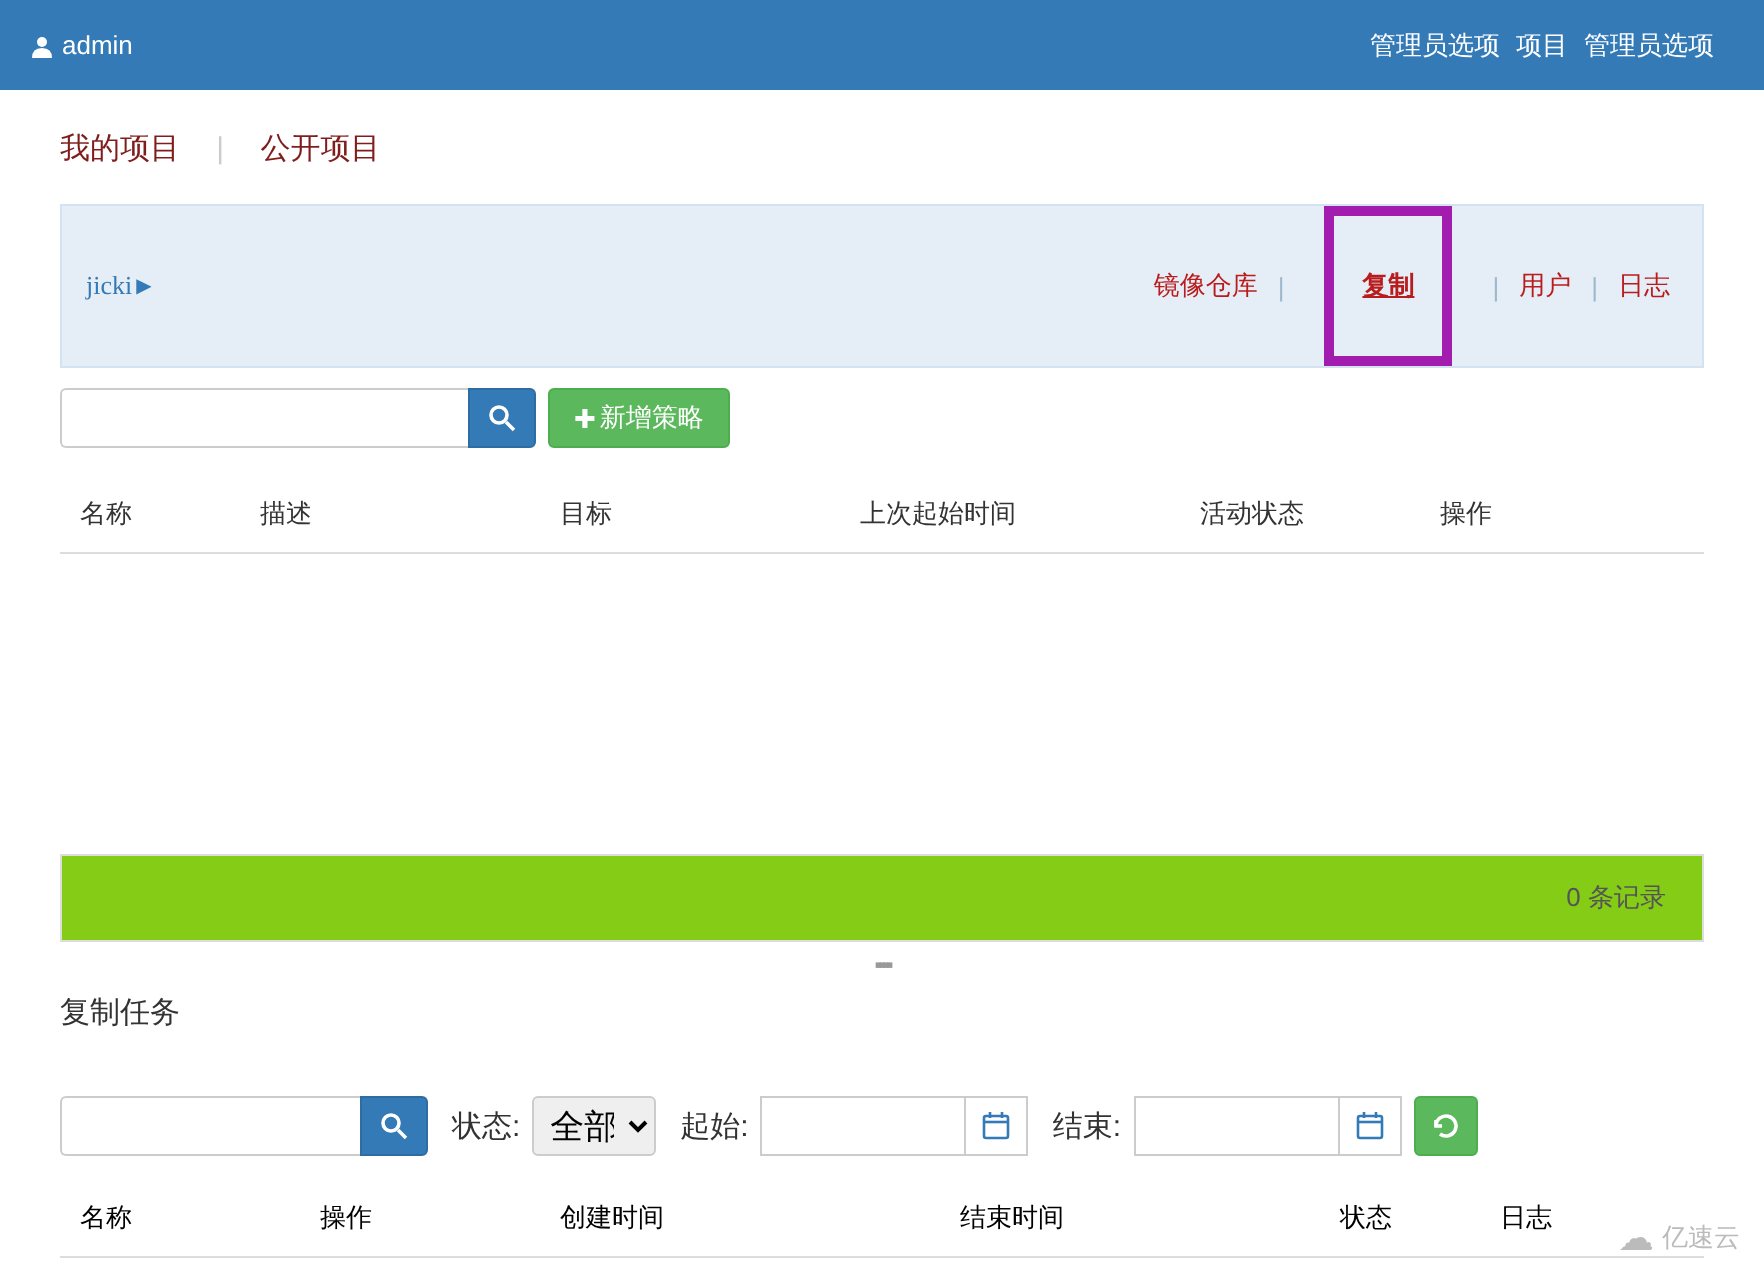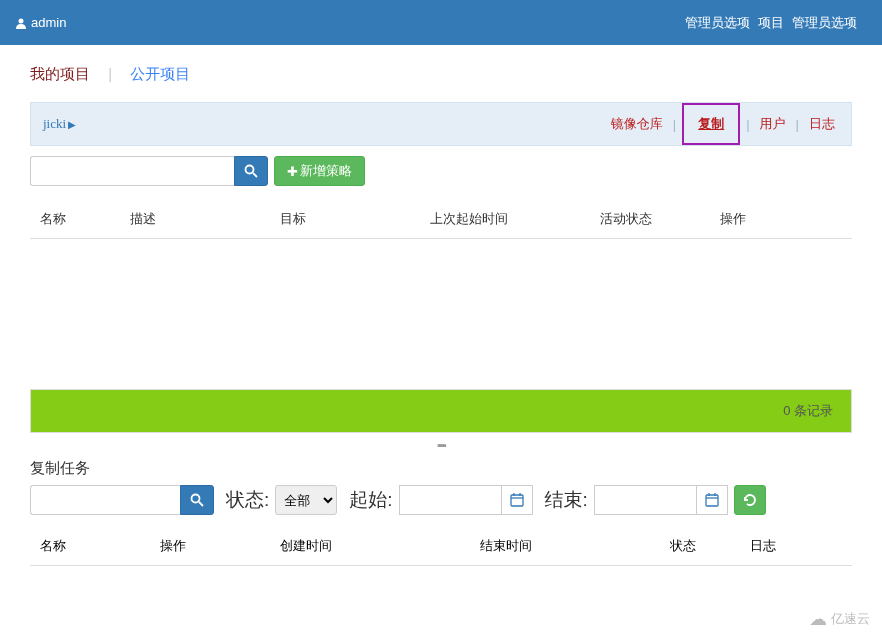--- a/index.html
+++ b/index.html
@@ -14,30 +14,30 @@
     .nav-links { display: flex; gap: 8px; font-size: 13px; margin-right: 10px; }
     .nav-links span { cursor: pointer; }
     .global-search { width: 220px; height: 32px; padding: 0 10px; border: none; font-size: 13px; }
     
     .content { padding: 20px 30px; }
     
     .project-tabs { margin-bottom: 18px; font-size: 15px; }
     .project-tabs .tab { display: inline-block; }
     .project-tabs .active { color: #7f1d1d; text-align: right; }
     .project-tabs .sep { margin: 0 14px; color: #ccc; }
-    .project-tabs .link { color: #3b82f6; cursor: pointer; }
+    .project-tabs .link { color: #7f1d1d; cursor: pointer; }
     
     .breadcrumb-bar { background: #e5eef6; border: 1px solid #d4e3f1; padding: 10px 12px; display: flex; align-items: center; font-size: 13px; }
     .bc-project { color: #337ab7; cursor: pointer; font-family: Liberation Serif, serif; }
     .bc-caret { margin-left: 2px; color: #337ab7; font-size: 10px; }
     .bc-spacer { flex: 1; }
     .bc-tabs { display: flex; align-items: center; gap: 6px; }
     .bc-tabs .tab-link { color: #b91c1c; cursor: pointer; padding: 0 4px; }
     .bc-tabs .sep { color: #a0b8cc; }
-    .bc-tabs .active-box { border: 2px solid #a21caf; padding: 10px 10px; margin: -10px 0; }
+    .bc-tabs .active-box { border: 5px solid #a21caf; padding: 26px 10px; margin: -10px 14px; }
     .bc-tabs .active-box .tab-link { text-decoration: underline; font-weight: bold; }
     
     .toolbar { margin-top: 10px; display: flex; gap: 6px; }
     .search-group { display: flex; }
     .search-input { width: 204px; height: 30px; border: 1px solid #ccc; border-right: none; border-radius: 3px 0 0 3px; padding: 0 8px; }
     .search-btn { width: 34px; height: 30px; background: #337ab7; border: 1px solid #2e6da4; border-radius: 0 3px 3px 0; color: #fff; cursor: pointer; display: flex; align-items: center; justify-content: center; }
     .add-btn { height: 30px; background: #5cb85c; border: 1px solid #4cae4c; color: #fff; border-radius: 3px; padding: 0 12px; cursor: pointer; font-size: 13px; display: flex; align-items: center; gap: 2px; }
     
     .table-head { display: flex; padding: 24px 10px 10px; border-bottom: 1px solid #ddd; font-size: 13px; color: #333; }
     .col-name { width: 90px; }
@@ -46,26 +46,26 @@
     .col-last { width: 170px; }
     .col-status { width: 120px; }
     .col-op { flex: 1; }
     
     .empty-msg { text-align: center; color: #666; padding: 26px 0 40px; font-size: 13px; }
     
     .records-bar { border: 1px solid #ddd; background: #84cc16; padding: 12px 18px; text-align: right; color: #555; font-size: 13px; margin-top: 150px; }
     
     .drag-handle { text-align: center; color: #999; font-size: 11px; margin: 6px 0; letter-spacing: -2px; }
     
-    .section-title { font-size: 15px; color: #333; margin: 8px 0 7px; }
+    .section-title { font-size: 15px; color: #333; margin: 8px 0 32px; }
     
     .task-toolbar { display: flex; align-items: center; gap: 6px; }
     .task-search { width: 150px; height: 30px; border: 1px solid #ccc; border-right: none; border-radius: 3px 0 0 3px; padding: 0 8px; }
-    .label { color: #333; font-size: 19px; margin-left: 6px; }
-    .status-select { height: 30px; width: 62px; border: 1px solid #ccc; border-radius: 3px; font-size: 13px; padding: 0 4px; }
+    .label { color: #333; font-size: 15px; margin-left: 6px; }
+    .status-select { height: 30px; width: 62px; border: 1px solid #ccc; border-radius: 3px; font-size: 17px; padding: 0 4px; }
     .date-group { display: flex; }
     .date-input { width: 102px; height: 30px; border: 1px solid #ccc; border-right: none; padding: 0 8px; }
     .date-btn { width: 32px; height: 30px; background: #fff; border: 1px solid #ccc; color: #337ab7; cursor: pointer; display: flex; align-items: center; justify-content: center; }
     .refresh-btn { width: 32px; height: 30px; background: #5cb85c; border: 1px solid #4cae4c; color: #fff; border-radius: 3px; cursor: pointer; display: flex; align-items: center; justify-content: center; }
     
     .task-head { display: flex; padding: 22px 10px 10px; border-bottom: 1px solid #ddd; font-size: 13px; }
     .tcol-name { width: 120px; }
     .tcol-op { width: 120px; }
     .tcol-create { width: 200px; }
     .tcol-end { width: 190px; }

